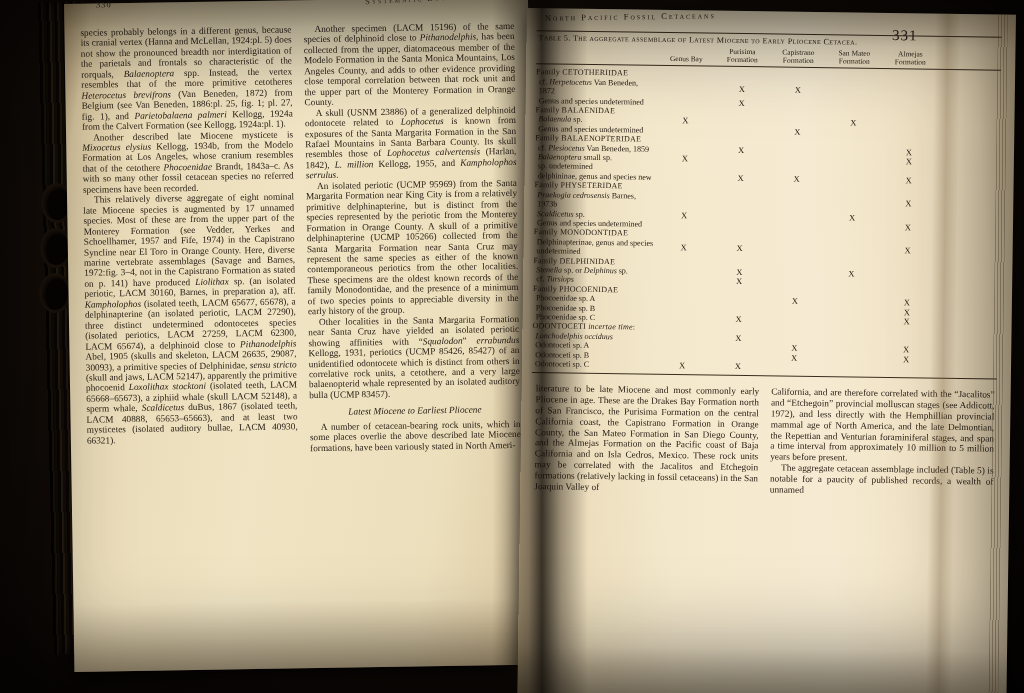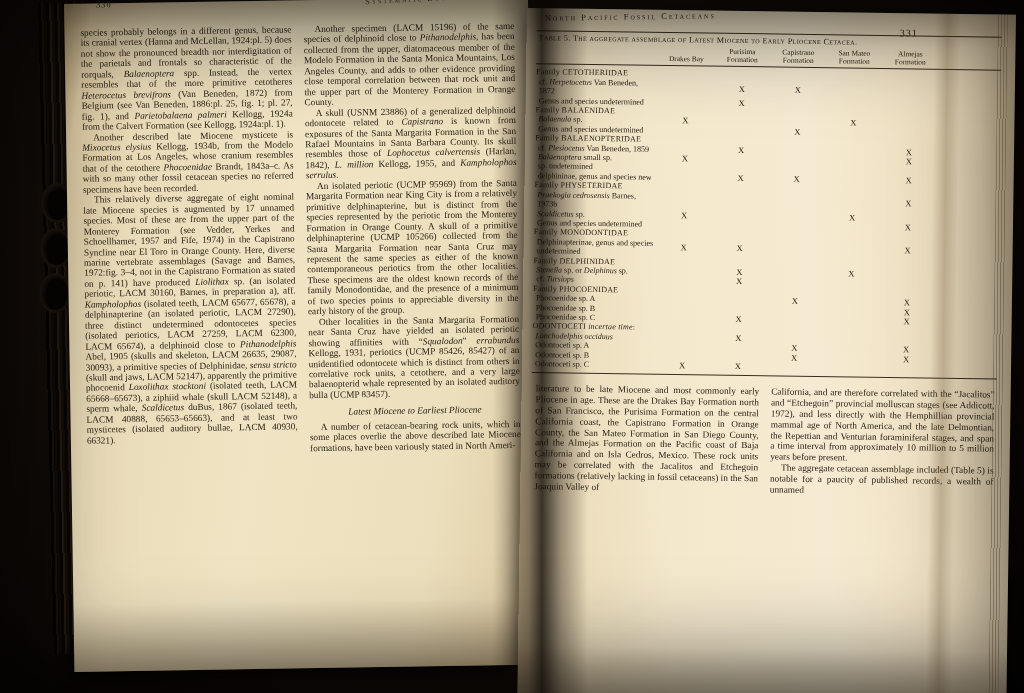--- a/index.html
+++ b/index.html
@@ -35,21 +35,21 @@
   .vignette{position:absolute;inset:0;z-index:6;pointer-events:none;
     box-shadow:inset 0 0 90px 30px rgba(0,0,0,.55);}
   
   .runhead{position:relative;height:18px;font-size:8.5px;letter-spacing:1px;}
   .rh-text{font-variant:small-caps;letter-spacing:2px;}
   .page-left .runhead{margin:0 26px;}
   .page-left .pagenum{position:absolute;left:6px;top:-4px;}
   .page-left .rh-text{position:absolute;right:30px;top:-5px;transform:rotate(-2deg);opacity:.85;}
   .page-right .runhead{margin:0 14px;}
   .page-right .rh-text{position:absolute;left:4px;top:2px;transform:rotate(-1.6deg);}
-  .page-right .pagenum{position:absolute;right:84px;top:14px;font-size:10px;}
+  .page-right .pagenum{position:absolute;right:84px;top:14px;font-size:15px;}
   
   .cols{display:flex;gap:12px;padding:4px 14px 0 16px;}
   .col{width:50%;text-align:justify;font-size:9.3px;line-height:10.45px;}
   .para{text-indent:0;}
   .para.ind{text-indent:11px;}
   .sechead{text-align:center;font-style:italic;margin:7px 0 4px 0;}
   .page-left .cols{padding-top:6px;}
   
   .table5{position:relative;margin:4px 14px 0 10px;}
   .trule{border-top:1px solid #3a2d1e;margin:1px 0;}
@@ -83,21 +83,21 @@
       <span class="rh-text">Systematic Zoology</span>
     </div>
     <div class="cols">
       <div class="col">
           <div class="para">species probably belongs in a different genus, because its cranial vertex (Hanna and McLellan, 1924:pl. 5) does not show the pronounced breadth nor interdigitation of the parietals and frontals so characteristic of the rorquals, <i>Balaenoptera</i> spp. Instead, the vertex resembles that of the more primitive cetotheres <i>Heterocetus brevifrons</i> (Van Beneden, 1872) from Belgium (see Van Beneden, 1886:pl. 25, fig. 1; pl. 27, fig. 1), and <i>Parietobalaena palmeri</i> Kellogg, 1924a from the Calvert Formation (see Kellogg, 1924a:pl. 1).</div>
           <div class="para ind">Another described late Miocene mysticete is <i>Mixocetus elysius</i> Kellogg, 1934b, from the Modelo Formation at Los Angeles, whose cranium resembles that of the cetothere <i>Phocoenidae</i> Brandt, 1843a–c. As with so many other fossil cetacean species no referred specimens have been recorded.</div>
           <div class="para ind">This relatively diverse aggregate of eight nominal late Miocene species is augmented by 17 unnamed species. Most of these are from the upper part of the Monterey Formation (see Vedder, Yerkes and Schoellhamer, 1957 and Fife, 1974) in the Capistrano Syncline near El Toro in Orange County. Here, diverse marine vertebrate assemblages (Savage and Barnes, 1972:fig. 3–4, not in the Capistrano Formation as stated on p. 141) have produced <i>Liolithax</i> sp. (an isolated periotic, LACM 30160, Barnes, in preparation a), aff. <i>Kampholophos</i> (isolated teeth, LACM 65677, 65678), a delphinapterine (an isolated periotic, LACM 27290), three distinct undetermined odontocetes species (isolated periotics, LACM 27259, LACM 62300, LACM 65674), a delphinoid close to <i>Pithanodelphis</i> Abel, 1905 (skulls and skeleton, LACM 26635, 29087, 30093), a primitive species of Delphinidae, <i>sensu stricto</i> (skull and jaws, LACM 52147), apparently the primitive phocoenid <i>Loxolithax stocktoni</i> (isolated teeth, LACM 65668–65673), a ziphiid whale (skull LACM 52148), a sperm whale, <i>Scaldicetus</i> duBus, 1867 (isolated teeth, LACM 40888, 65653–65663), and at least two mysticetes (isolated auditory bullae, LACM 40930, 66321).</div>
         </div>
       <div class="col">
           <div class="para ind">Another specimen (LACM 15196) of the same species of delphinoid close to <i>Pithanodelphis</i>, has been collected from the upper, diatomaceous member of the Modelo Formation in the Santa Monica Mountains, Los Angeles County, and adds to other evidence providing close temporal correlation between that rock unit and the upper part of the Monterey Formation in Orange County.</div>
-          <div class="para ind">A skull (USNM 23886) of a generalized delphinoid odontocete related to <i>Capistrano</i> is known from exposures of the Santa Margarita Formation in the San Rafael Mountains in Santa Barbara County. Its skull resembles those of <i>Lophocetus calvertensis</i> (Harlan, 1842), <i>L. million</i> Kellogg, 1955, and <i>Kampholophos serrulus</i>.</div>
+          <div class="para ind">A skull (USNM 23886) of a generalized delphinoid odontocete related to <i>Lophocetus</i> is known from exposures of the Santa Margarita Formation in the San Rafael Mountains in Santa Barbara County. Its skull resembles those of <i>Lophocetus calvertensis</i> (Harlan, 1842), <i>L. million</i> Kellogg, 1955, and <i>Kampholophos serrulus</i>.</div>
           <div class="para ind">An isolated periotic (UCMP 95969) from the Santa Margarita Formation near King City is from a relatively primitive delphinapterine, but is distinct from the species represented by the periotic from the Monterey Formation in Orange County. A skull of a primitive delphinapterine (UCMP 105266) collected from the Santa Margarita Formation near Santa Cruz may represent the same species as either of the known contemporaneous periotics from the other localities. These specimens are the oldest known records of the family Monodontidae, and the presence of a minimum of two species points to appreciable diversity in the early history of the group.</div>
           <div class="para ind">Other localities in the Santa Margarita Formation near Santa Cruz have yielded an isolated periotic showing affinities with “<i>Squalodon</i>” <i>errabundus</i> Kellogg, 1931, periotics (UCMP 85426, 85427) of an unidentified odontocete which is distinct from others in correlative rock units, a cetothere, and a very large balaenopterid whale represented by an isolated auditory bulla (UCMP 83457).</div>
           <div class="sechead">Latest Miocene to Earliest Pliocene</div>
           <div class="para ind">A number of cetacean-bearing rock units, which in some places overlie the above described late Miocene formations, have been variously stated in North Ameri-</div>
         </div>
     </div>
   </div>
 
   <div class="page page-right">
     <div class="runhead">
@@ -106,21 +106,21 @@
     </div>
 
     <div class="table5">
       <div class="trule"></div>
       <div class="caption">
         <span>Table 5.</span>
         <span>The aggregate assemblage of Latest Miocene to Early Pliocene Cetacea.</span>
       </div>
       <div class="thead">
           <span class="thcell"></span>
-          <span class="thcell">Drakes Bay</span>
+          <span class="thcell">Genus Bay</span>
           <span class="thcell">Purisima Formation</span>
           <span class="thcell">Capistrano Formation</span>
           <span class="thcell">San Mateo Formation</span>
           <span class="thcell">Almejas Formation</span>
         </div>
       <div class="trule"></div>
       <div class="tbody">
           <div class="trow fam">
             <span class="rlabel">Family CETOTHERIIDAE</span>
             <span class="cell"></span>

